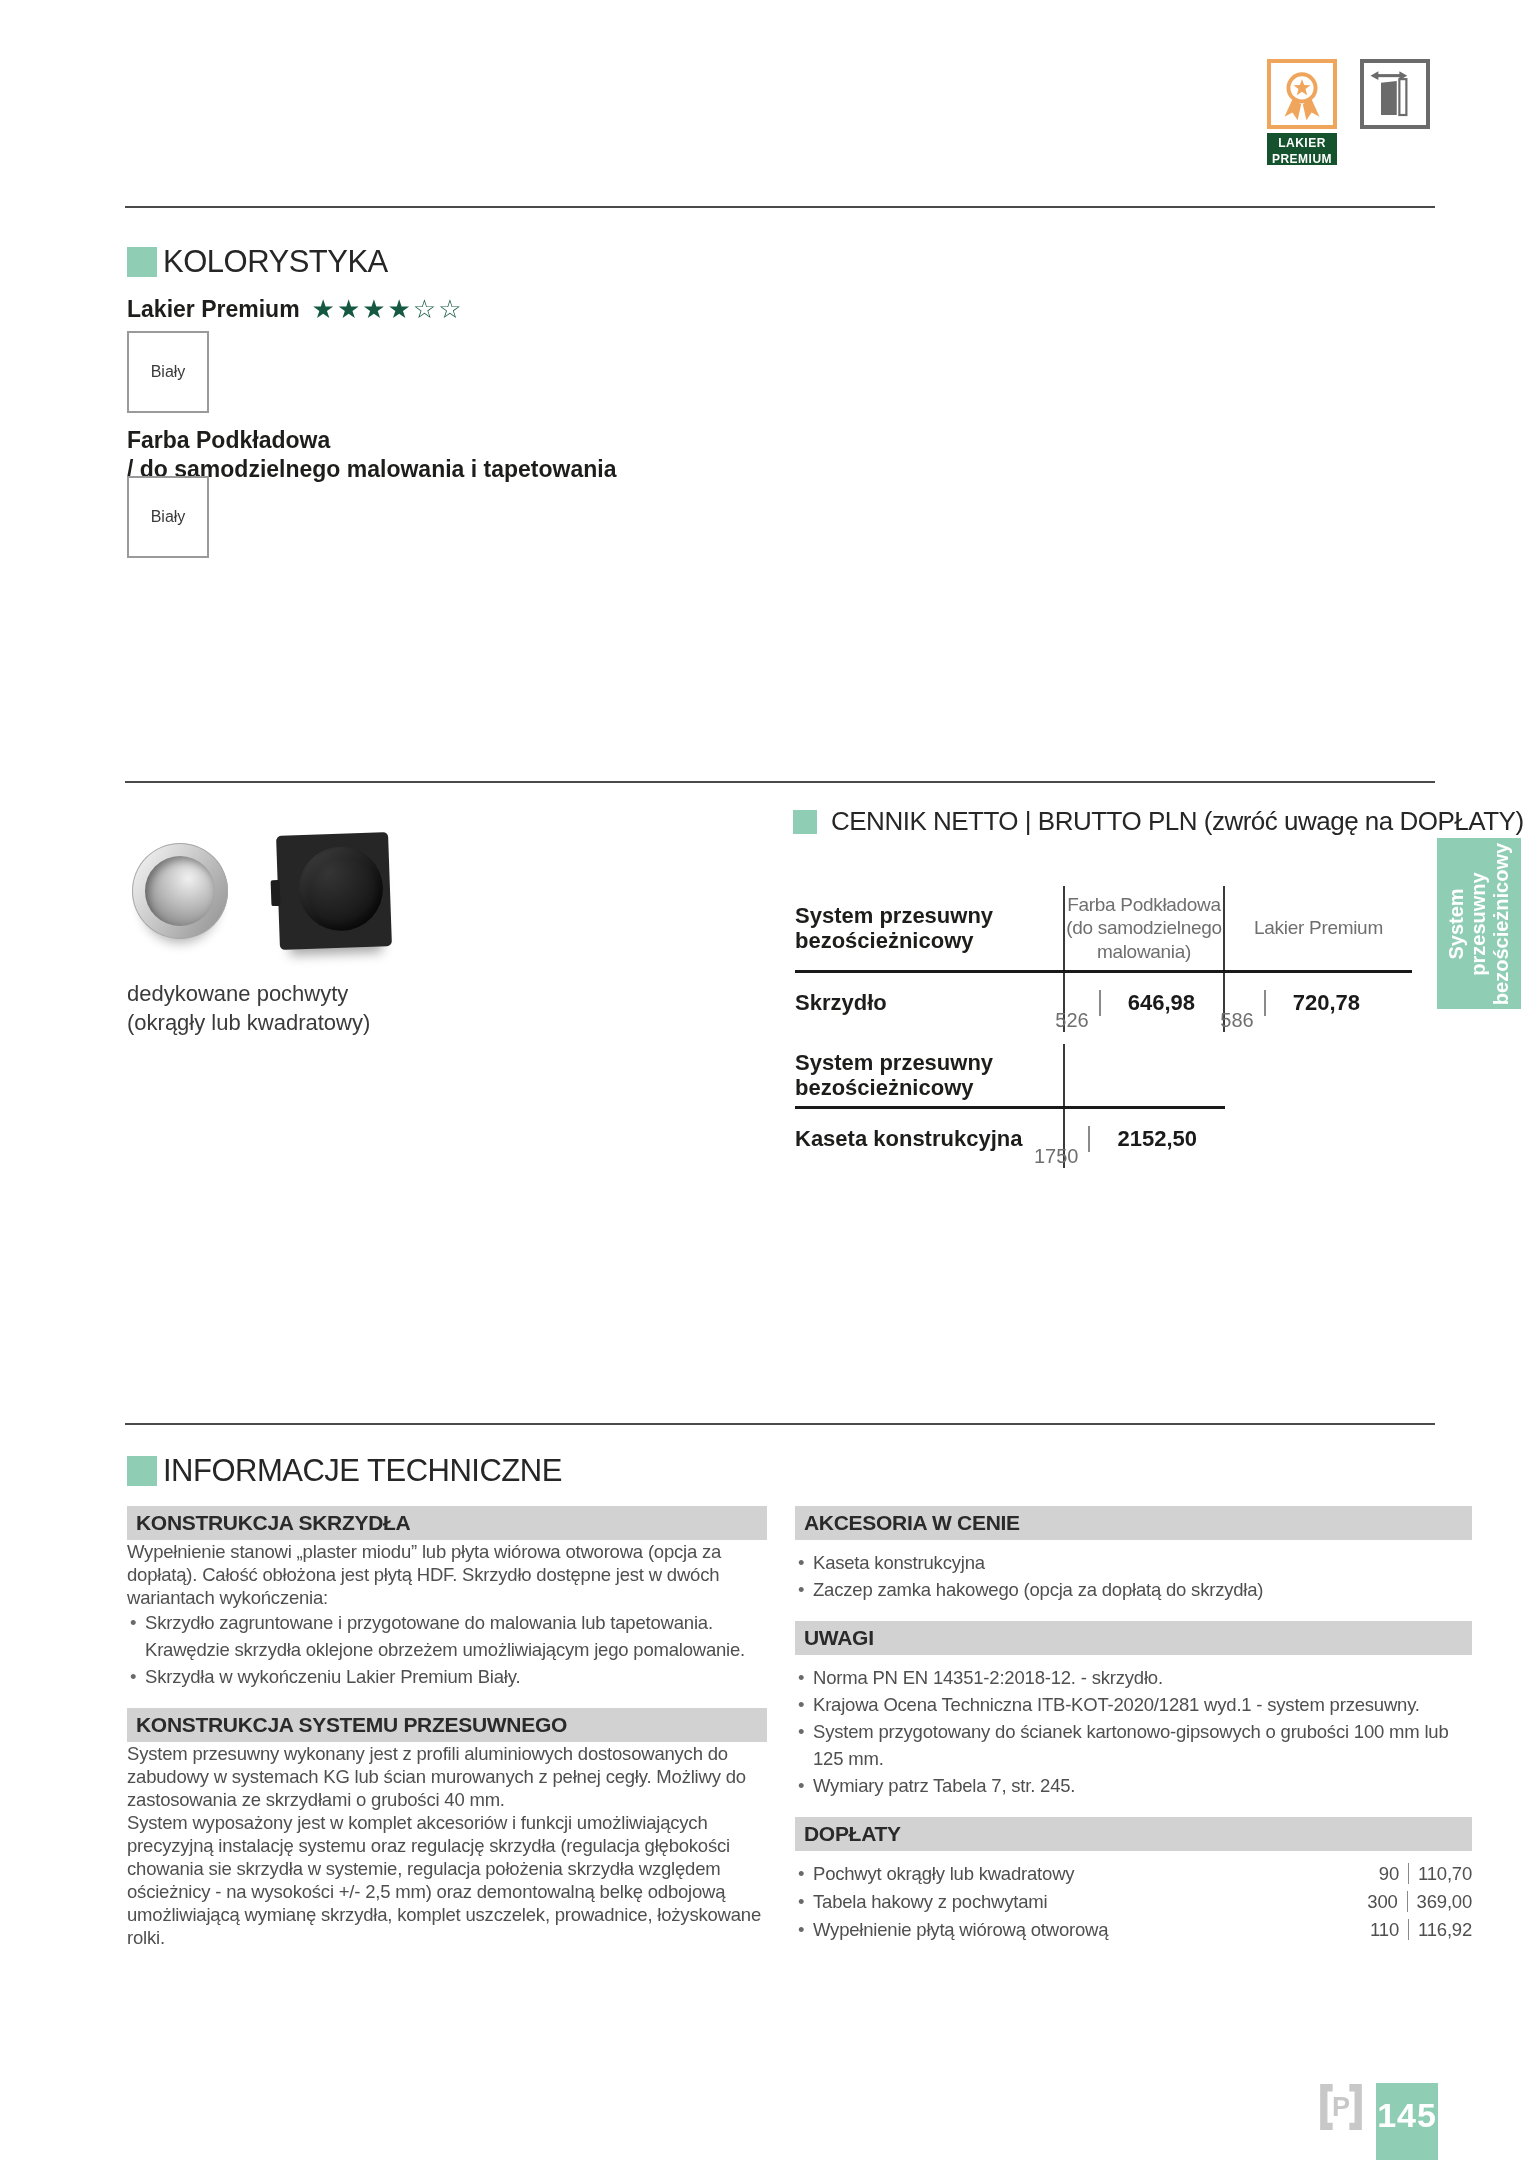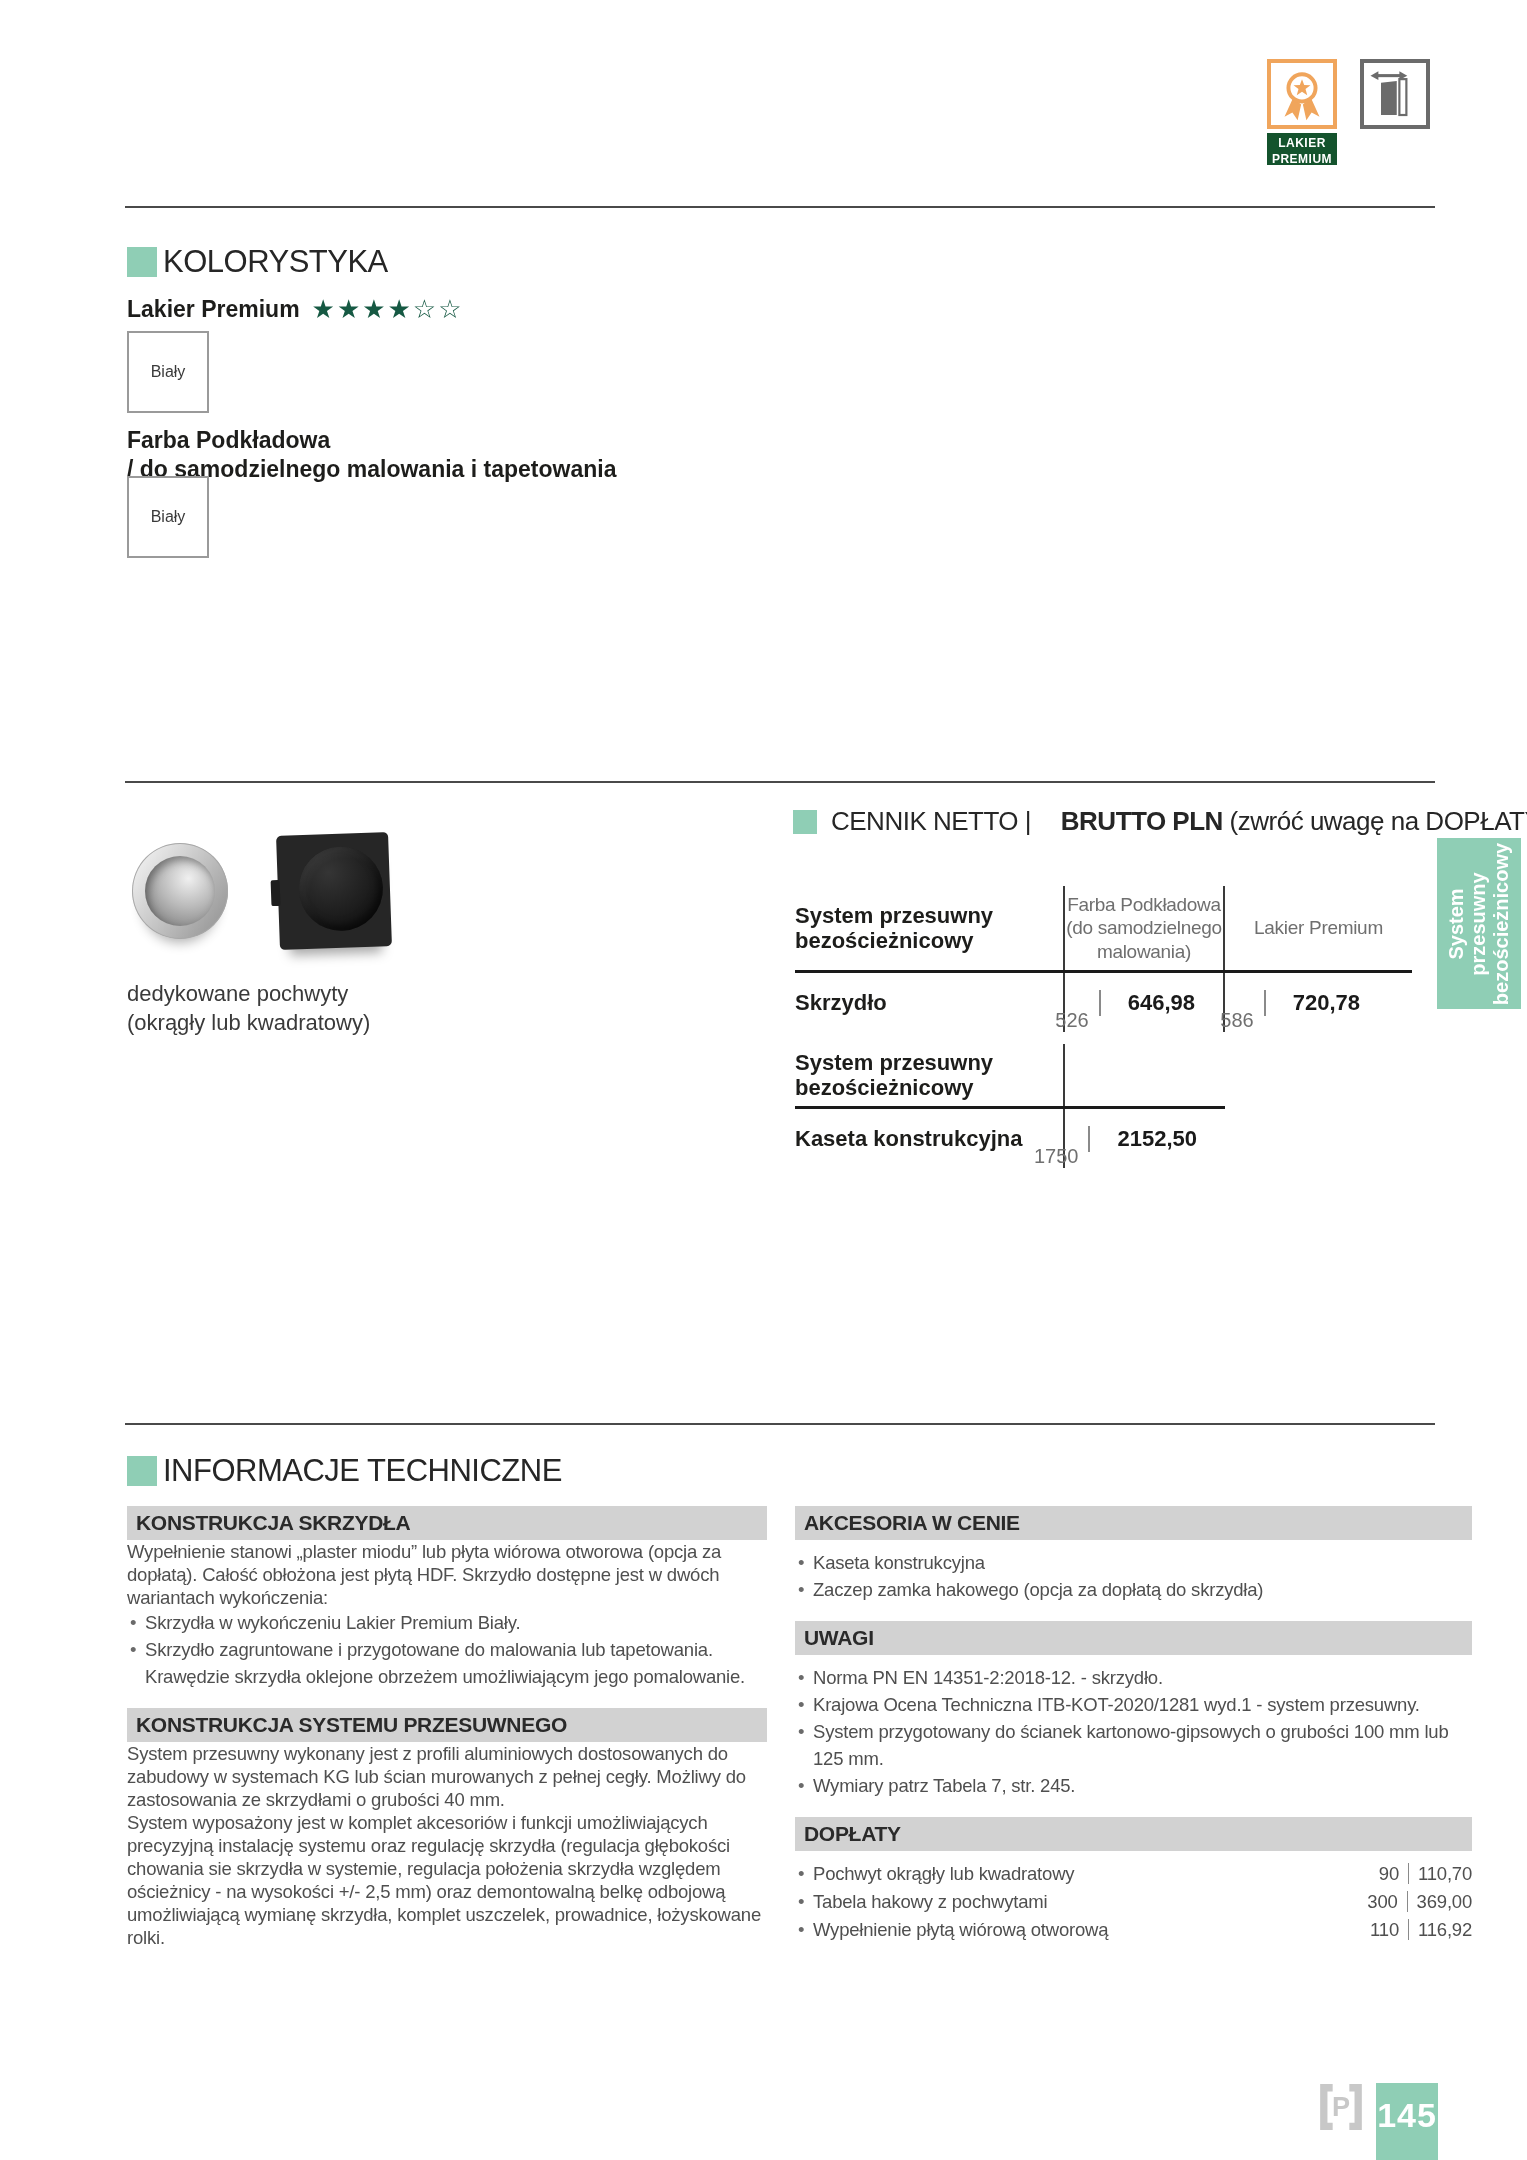--- a/index.html
+++ b/index.html
@@ -43,21 +43,21 @@
   .handle-square::before{content:'';position:absolute;left:21px;top:13px;width:84px;height:84px;border-radius:50%;
      background:radial-gradient(circle at 36% 30%,#353535 0%,#161616 70%);
      box-shadow:inset 4px 5px 10px rgba(255,255,255,.07), inset -3px -4px 8px rgba(0,0,0,.65);}
   .handle-square::after{content:'';position:absolute;left:-7px;top:44px;width:9px;height:26px;background:#1d1d1d;border-radius:2px;}
   .handles-caption{left:127px;top:980px;font-size:22px;color:#3a3a3a;line-height:1.3;}
 
   
   .cennik-head{left:793px;top:806px;display:flex;align-items:center;gap:14px;}
   .cennik-head .sq{width:24px;height:24px;}
   .cennik-title{font-size:26px;letter-spacing:-.5px;color:#262626;white-space:nowrap;}
-  .cennik-title b{font-weight:bold;margin-left:23px;}
+  .cennik-title b{font-weight:normal;}
 
   .ptable{left:795px;}
   .t-grid{display:grid;}
   .t1 .t-grid{grid-template-columns:268px 162px 187px;}
   .t2 .t-grid{grid-template-columns:268px 162px;}
   .t-head{border-bottom:3px solid #1a1a1a;}
   .t1{top:886px;width:617px;}
   .t2{top:1044px;width:430px;}
   .t1 .t-head{height:84px;}
   .t2 .t-head{height:62px;}
@@ -205,22 +205,22 @@
   <div class="abs rule rule3"></div>
 
   <div class="abs sec-head info-head">
     <span class="sq"></span>
     <span class="sec-title">INFORMACJE TECHNICZNE</span>
   </div>
 
   <div class="abs col col-left">
     <div class="bar">KONSTRUKCJA SKRZYDŁA</div>
     <p class="body-text">Wypełnienie stanowi „plaster miodu” lub płyta wiórowa otworowa (opcja za dopłatą). Całość obłożona jest płytą HDF. Skrzydło dostępne jest w dwóch wariantach wykończenia:</p>
+    <div class="blt">Skrzydło zagruntowane i przygotowane do malowania lub tapetowania. Krawędzie skrzydła oklejone obrzeżem umożliwiającym jego pomalowanie.</div>
     <div class="blt">Skrzydła w wykończeniu Lakier Premium Biały.</div>
-    <div class="blt">Skrzydło zagruntowane i przygotowane do malowania lub tapetowania. Krawędzie skrzydła oklejone obrzeżem umożliwiającym jego pomalowanie.</div>
     <div class="bar mt">KONSTRUKCJA SYSTEMU PRZESUWNEGO</div>
     <p class="body-text">System przesuwny wykonany jest z profili aluminiowych dostosowanych do zabudowy w systemach KG lub ścian murowanych z pełnej cegły. Możliwy do zastosowania ze skrzydłami o grubości 40 mm.</p>
     <p class="body-text">System wyposażony jest w komplet akcesoriów i funkcji umożliwiających precyzyjną instalację systemu oraz regulację skrzydła (regulacja głębokości chowania sie skrzydła w systemie, regulacja położenia skrzydła względem ościeżnicy - na wysokości +/- 2,5 mm) oraz demontowalną belkę odbojową umożliwiającą wymianę skrzydła, komplet uszczelek, prowadnice, łożyskowane rolki.</p>
   </div>
 
   <div class="abs col col-right">
     <div class="bar">AKCESORIA W CENIE</div>
     <div class="blt">Kaseta konstrukcyjna</div>
     <div class="blt">Zaczep zamka hakowego (opcja za dopłatą do skrzydła)</div>
 

